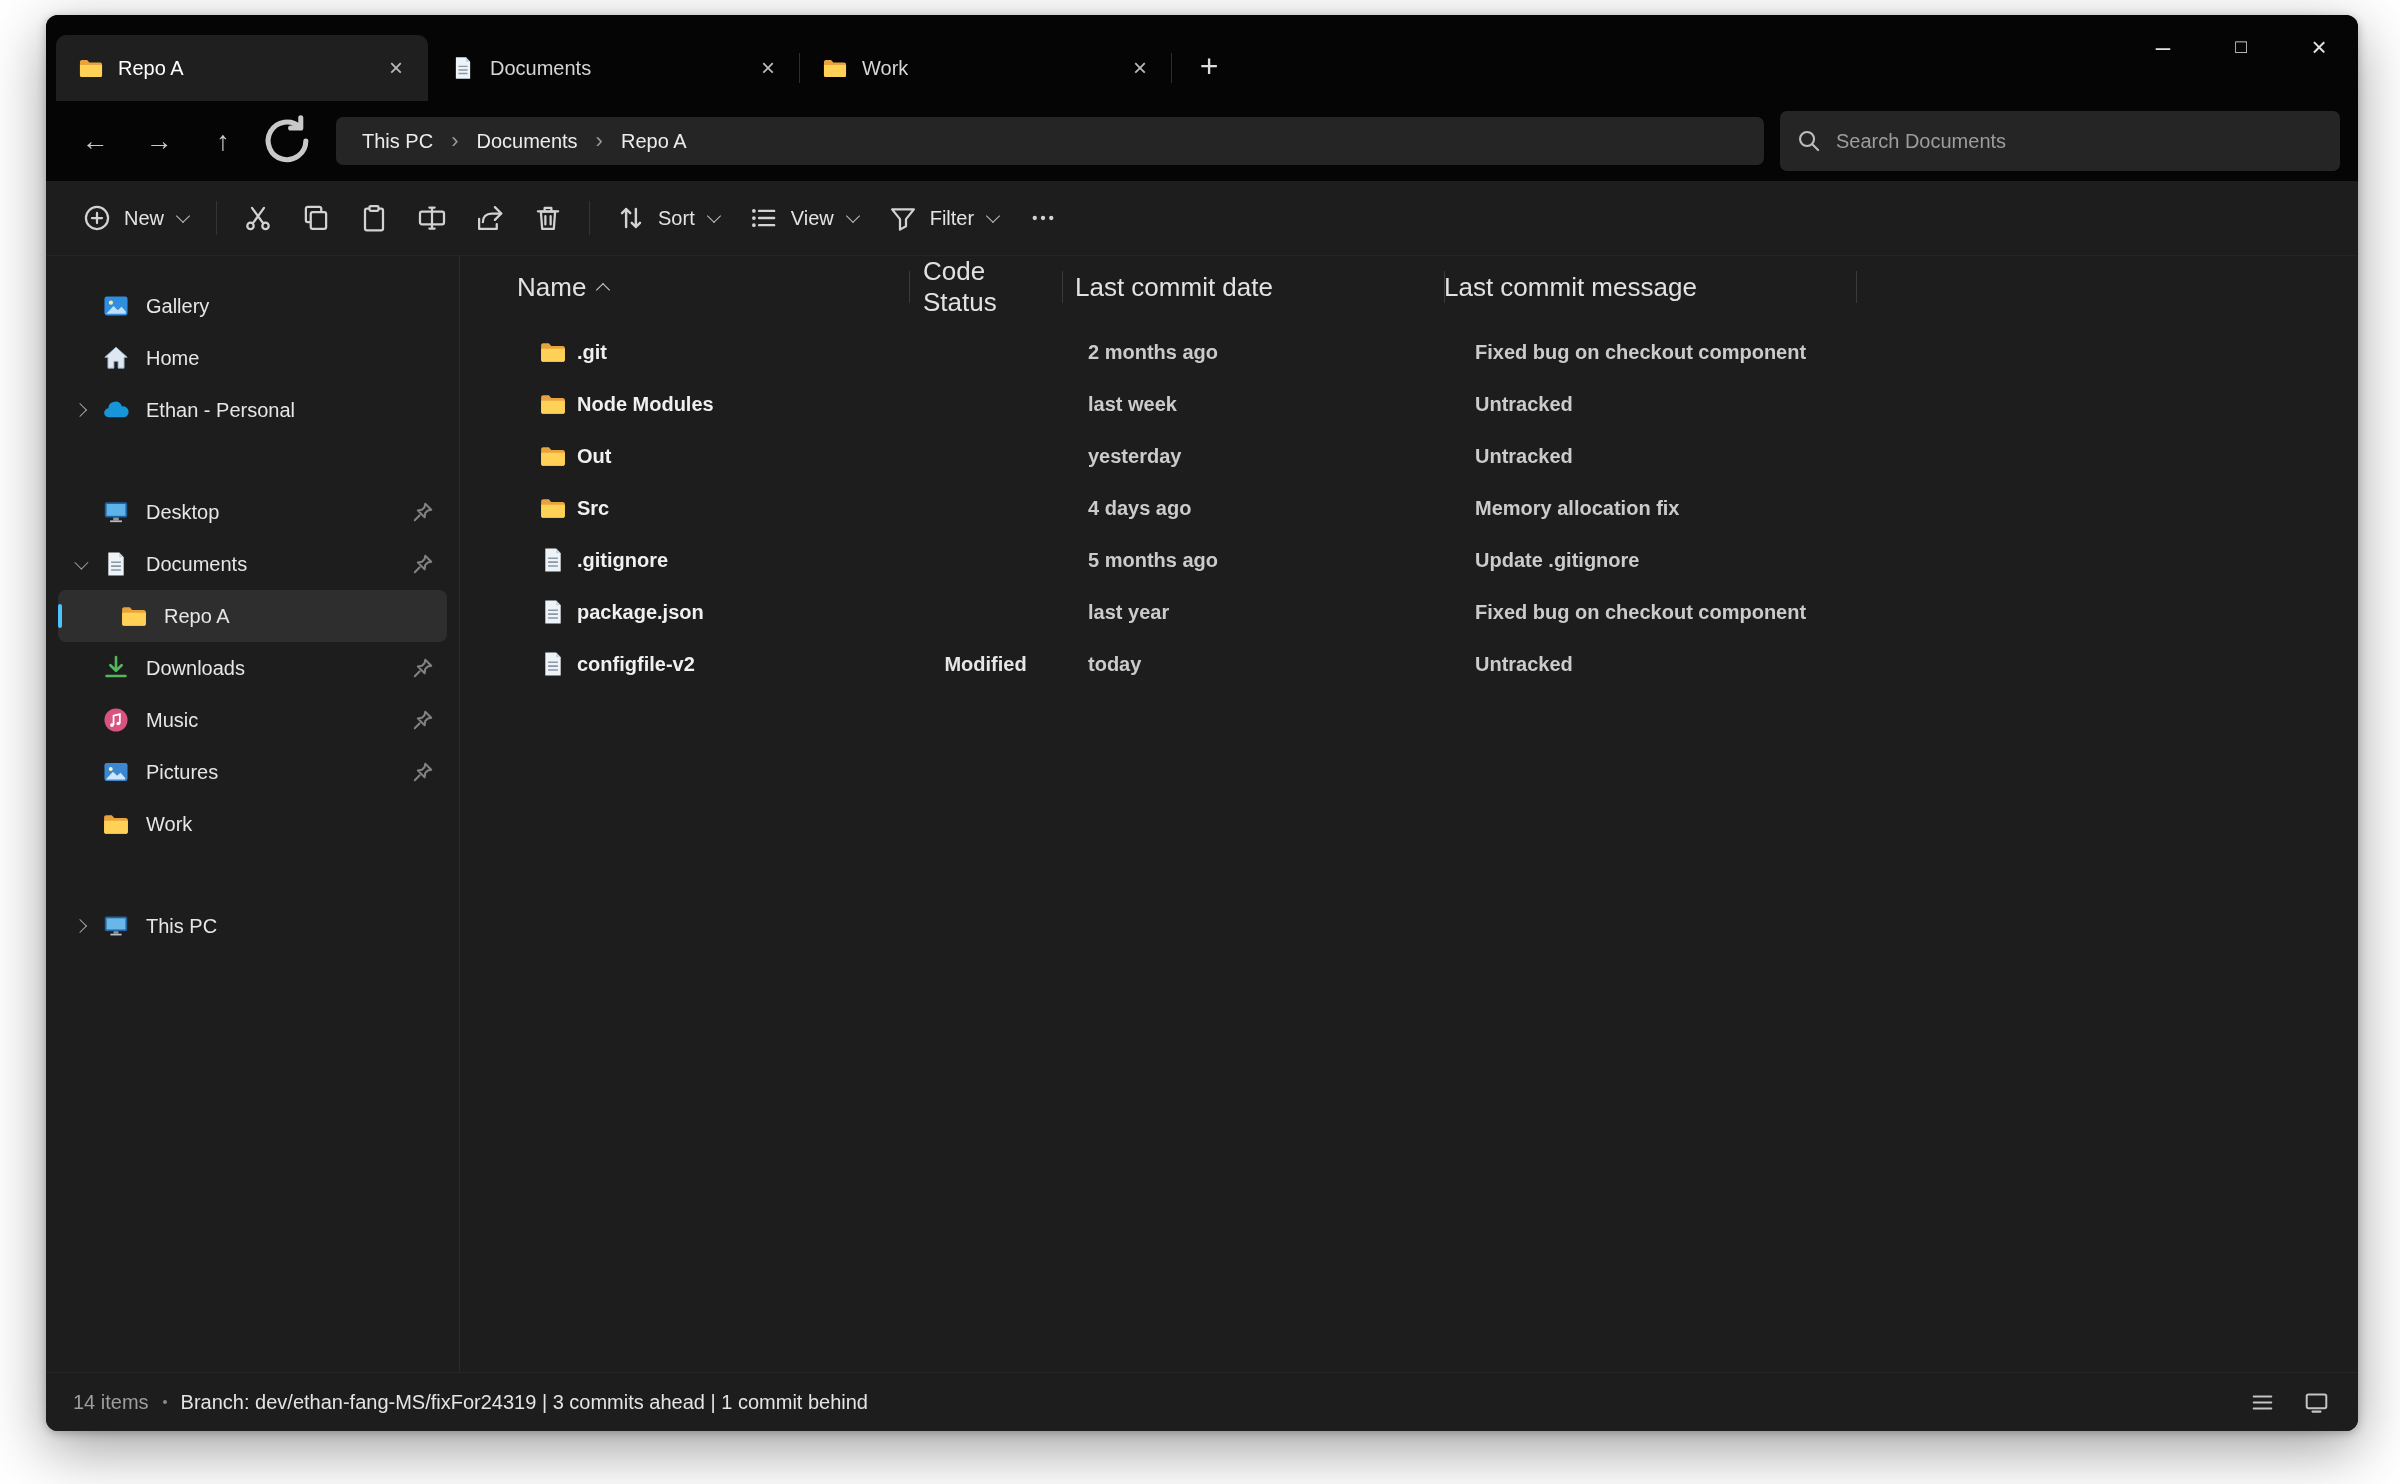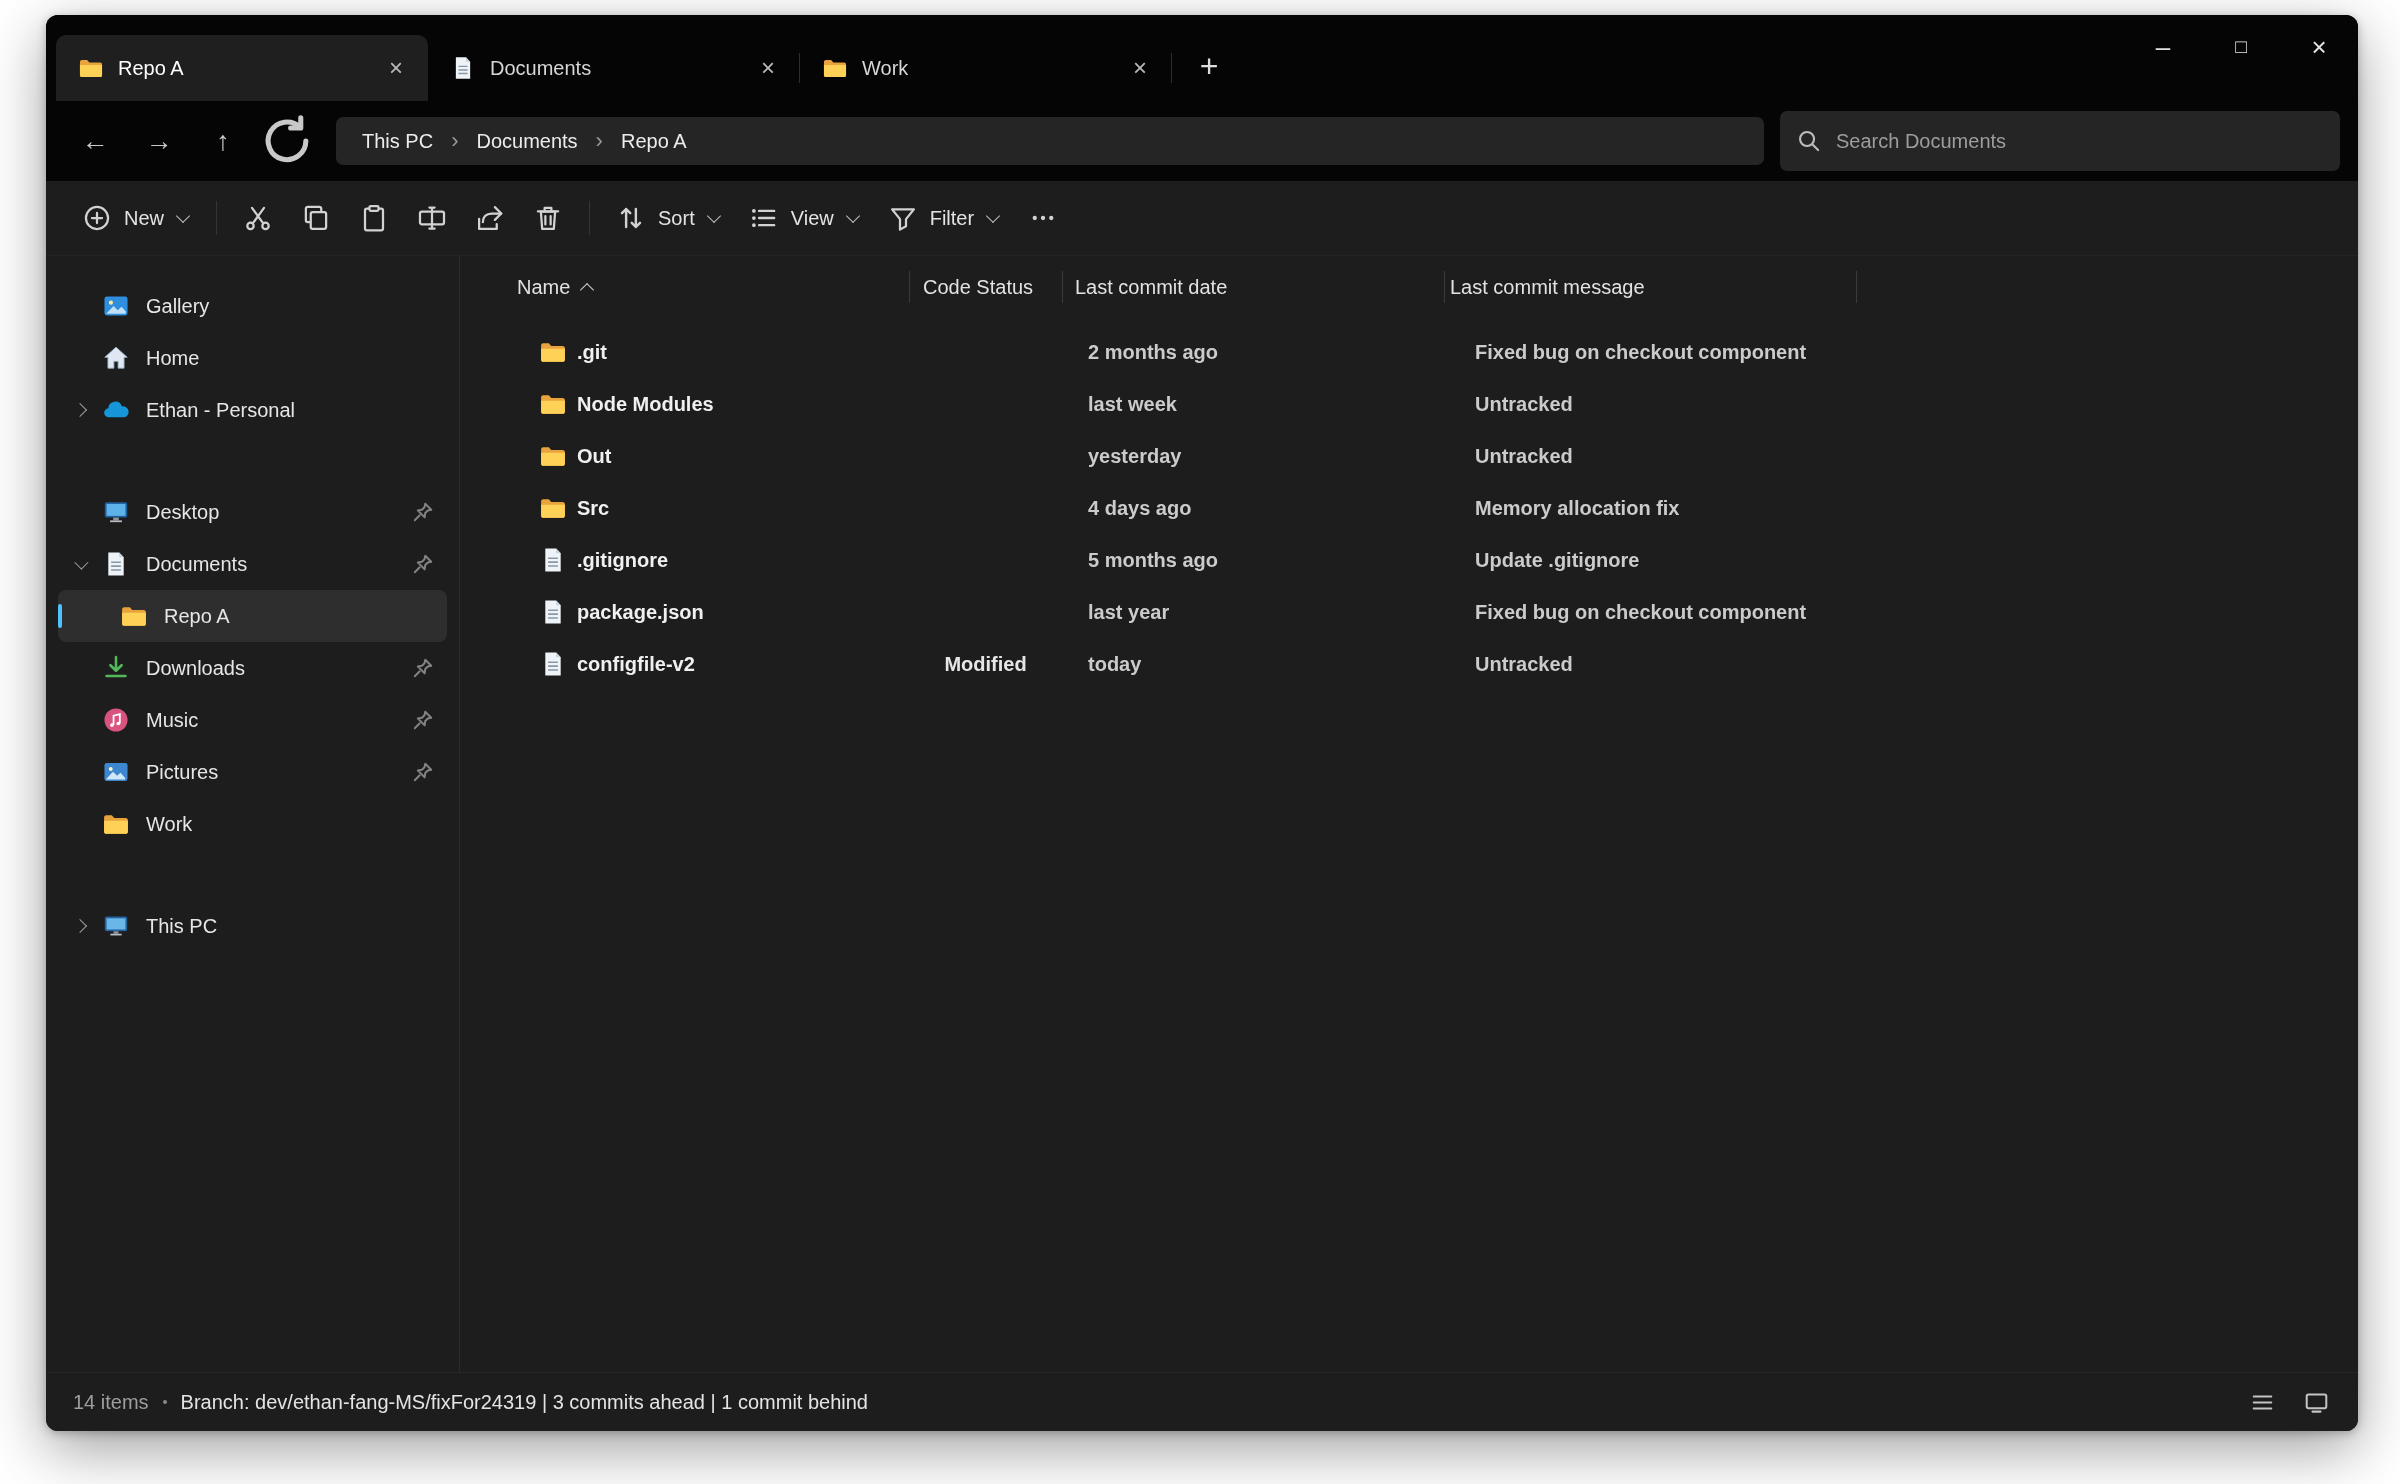--- a/index.html
+++ b/index.html
@@ -97,26 +97,26 @@
     content:""; width:9px; height:9px; border-right:1.6px solid #9f9f9f; border-bottom:1.6px solid #9f9f9f; display:none;
   }
   .side-chevron.chev-right::before { display:block; transform:rotate(-45deg); }
   .side-chevron.chev-down::before { display:block; transform:rotate(45deg) translateY(-2px); }
   .side-icon { width:28px; height:28px; flex:0 0 28px; display:inline-flex; margin-right:16px; }
   .side-label { white-space:nowrap; }
   .side-pin { margin-left:auto; width:24px; height:24px; flex:0 0 24px; display:inline-flex; opacity:.9; }
 
   
   .content { flex:1; display:flex; flex-direction:column; min-width:0; }
-  .list-header { flex:0 0 62px; display:flex; align-items:stretch; font-size:20px; color:#e2e2e2; }
+  .list-header { flex:0 0 62px; display:flex; align-items:stretch; font-size:26px; color:#e2e2e2; }
   .hcell { position:relative; display:flex; align-items:center; box-sizing:border-box; }
   .h-name { width:449px; padding-left:57px; gap:12px; }
   .h-status { width:153px; padding-left:14px; }
   .h-date { width:382px; padding-left:13px; }
-  .h-message { width:413px; padding-left:6px; }
+  .h-message { width:413px; padding-left:0; }
   .h-status::before, .h-date::before, .h-message::before, .h-message::after {
     content:""; position:absolute; left:0; top:15px; bottom:15px; width:1px; background:#3a3a3a;
   }
   .h-message::after { left:auto; right:0; }
   .sort-chev {
     width:9px; height:9px; border-right:1.6px solid #cfcfcf; border-bottom:1.6px solid #cfcfcf;
     transform:rotate(-135deg); margin-top:6px;
   }
   .rows { margin-top:8px;font-weight:bold; }
   .file-row { height:52px; display:flex; align-items:center; font-size:20px; border-radius:6px; }

